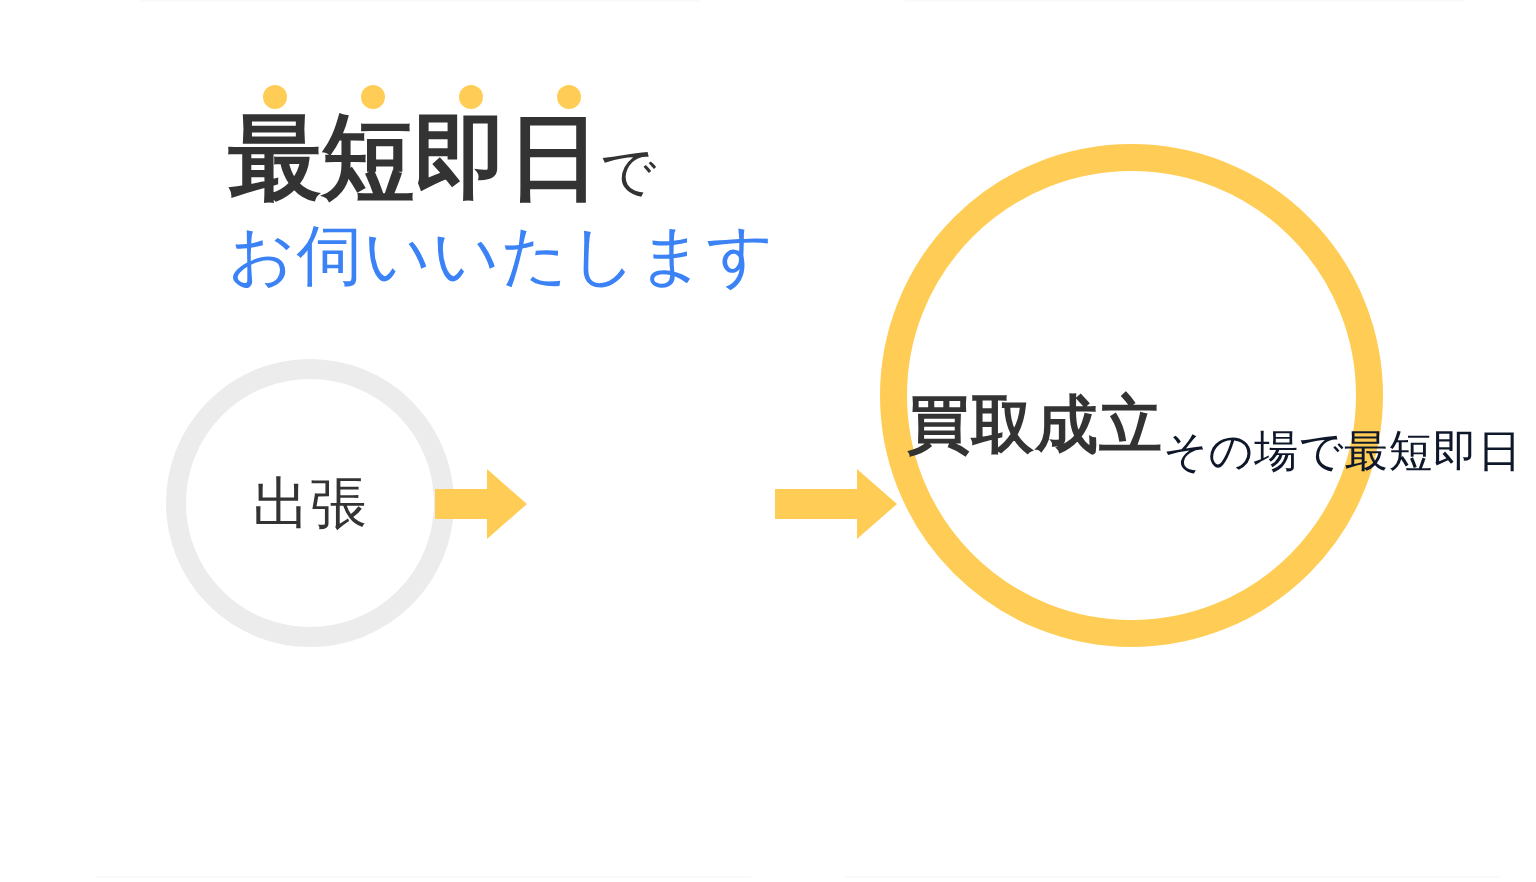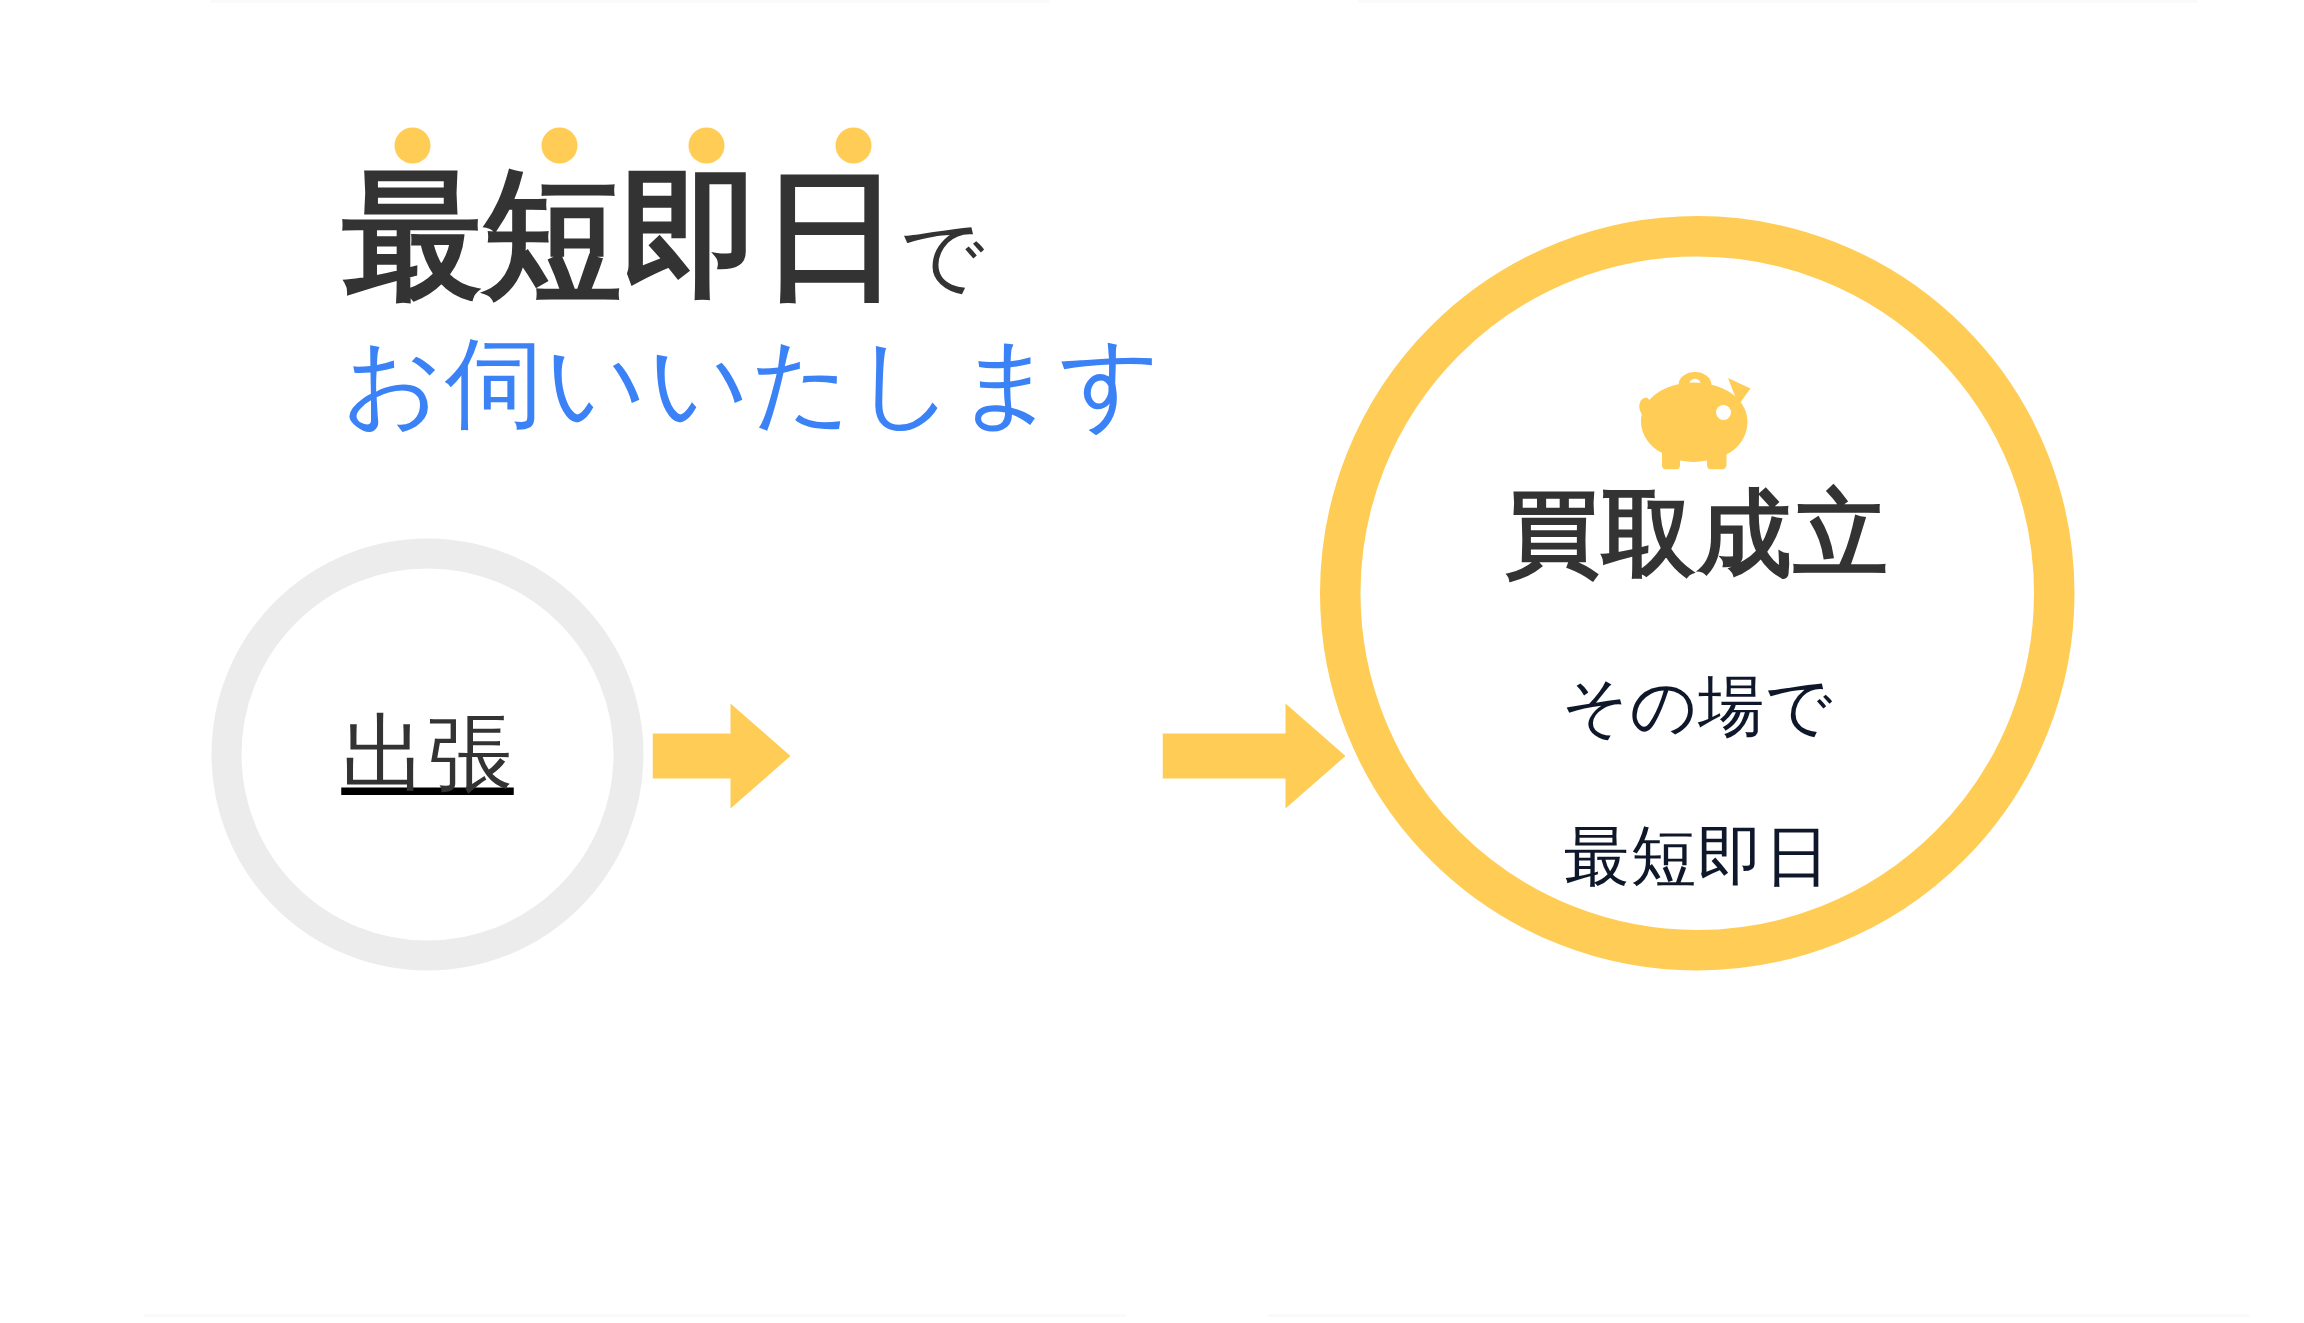--- a/index.html
+++ b/index.html
@@ -78,29 +78,29 @@
     white-space: nowrap;
   }
 
   
   .step {
     position: absolute;
     border-radius: 50%;
     background: #ffffff;
     box-sizing: border-box;
     display: flex;
-    flex-direction: column;
+    flex-direction: row;
     align-items: center;
     justify-content: center;
     text-align: center;
   }
   .step.gray {
     border: 20px solid #ECECEC;
   }
-  .step-1 { left: 141px; top: 359px; width: 288px; height: 288px; text-decoration: underline; }
+  .step-1 { left: 166px; top: 359px; width: 288px; height: 288px; }
   .step-2 { left: 503px; top: 367px; width: 272px; height: 272px; }
 
   .step-label {
     font-size: 57px;
     line-height: 1.16;
     font-weight: 500;
     color: #333333;
     letter-spacing: 0.5px;
   }
 

